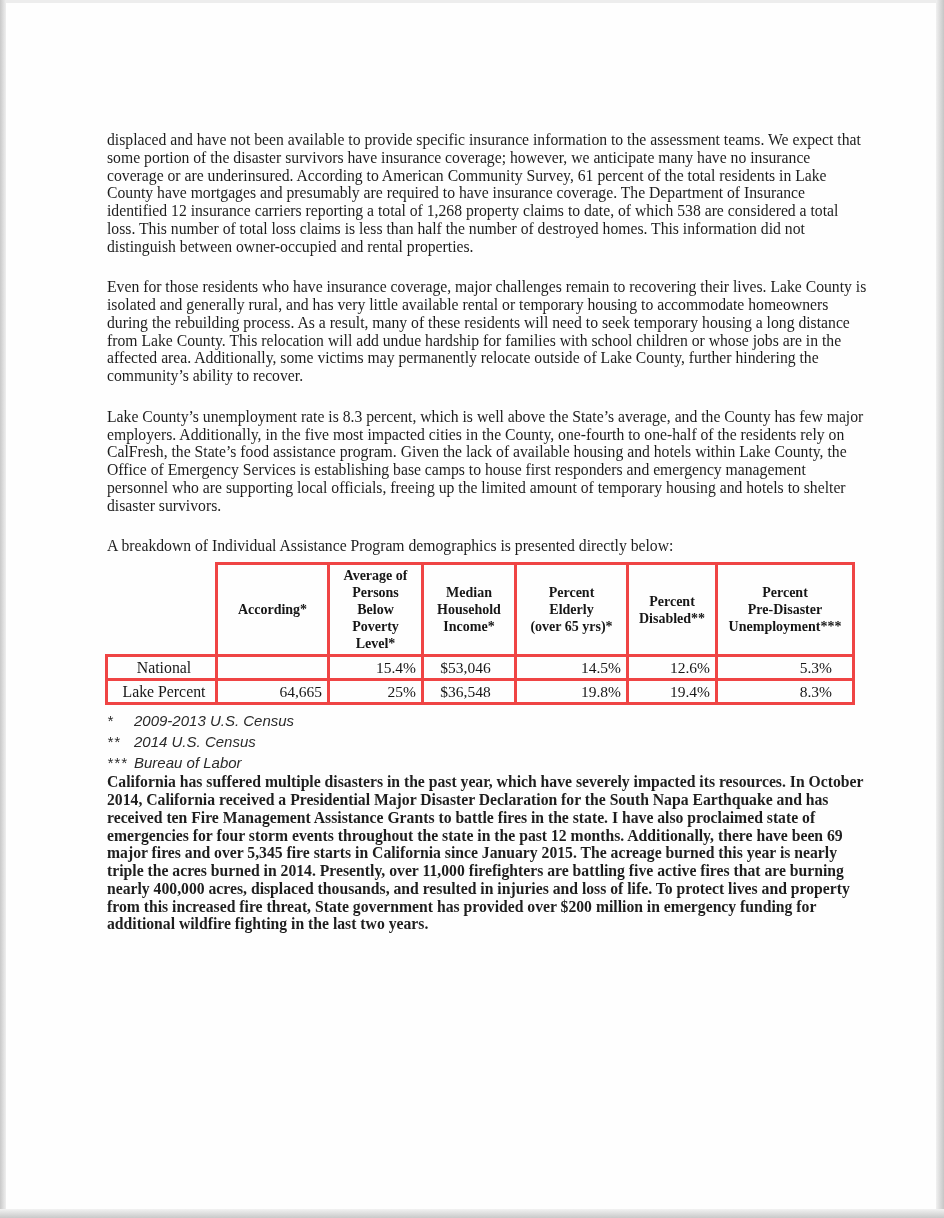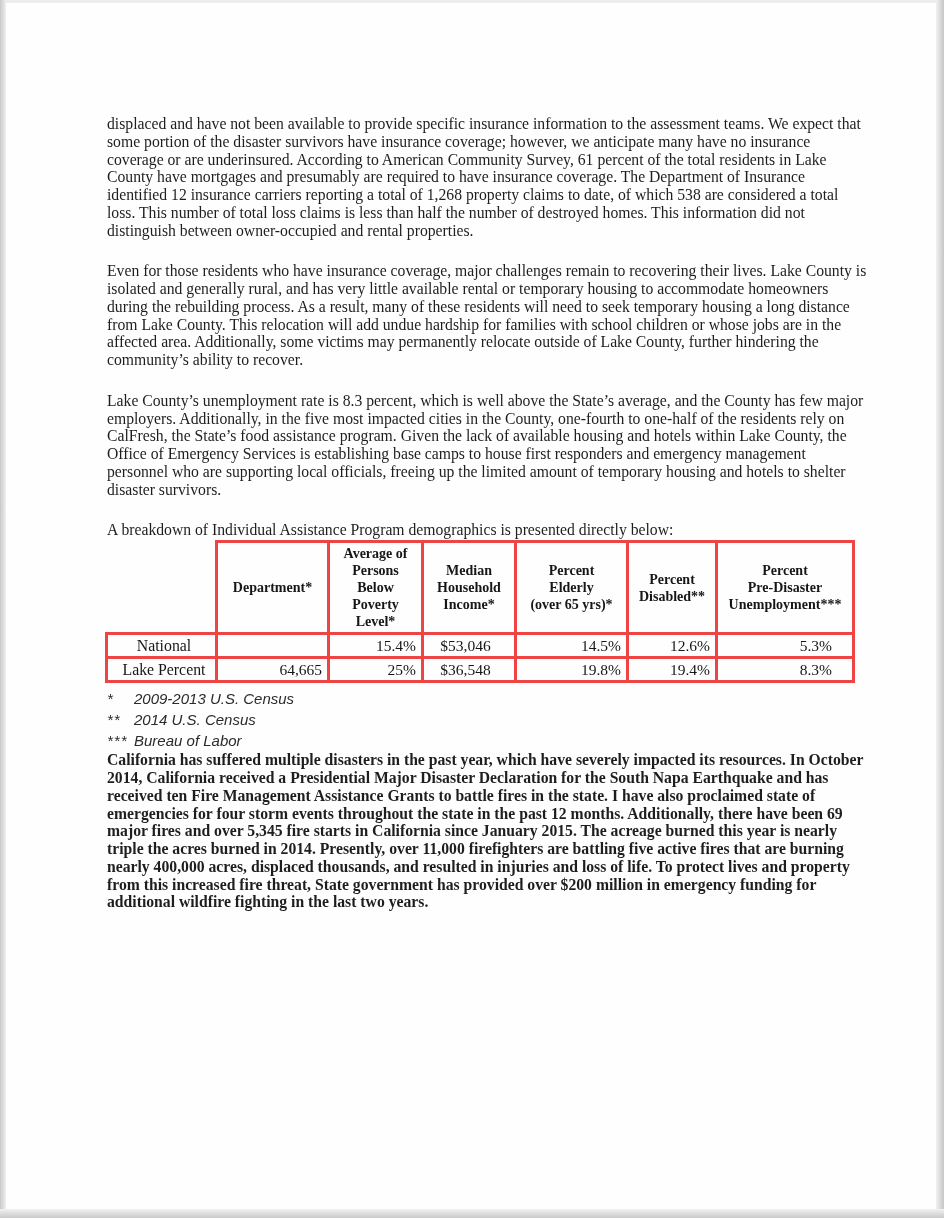--- a/index.html
+++ b/index.html
@@ -17,31 +17,31 @@
                       background: linear-gradient(to right, #c9c9c9, #efefef); }
   .scan-edge.right  { right: 0; top: 0; bottom: 0; width: 8px;
                       background: linear-gradient(to left, #c6c6c6, #f1f1f1); }
   .scan-edge.bottom { left: 0; right: 0; bottom: 0; height: 9px;
                       background: linear-gradient(to top, #c9c9c9, #f2f2f2); }
   .scan-edge.top    { left: 0; right: 0; top: 0; height: 3px; background: #ededed; }
 
   .content {
     position: absolute;
     left: 107px;
-    top: 0;
+    top: 16px;
     width: 760px;
   }
   p.body-par {
     margin: 0 0 23px 0;
     font-size: 15.7px;
     line-height: 17.75px;
     text-align: left;
   }
   p.first { margin-top: 115px; }
-  p.intro { margin-bottom: 1px; }
+  p.intro { margin-bottom: 7px; }
 
   table.demo {
     border-collapse: collapse;
     table-layout: fixed;
     margin: 0 0 0 -2px;
     font-size: 15.5px;
     color: #161616;
   }
   table.demo th, table.demo td {
     border: 3px solid #ef4444;
@@ -104,21 +104,21 @@
           <col class="col-pop">
           <col class="col-pov">
         <col class="col-inc">
           <col class="col-eld">
           <col class="col-dis">
           <col class="col-unemp">
       </colgroup>
       <thead>
         <tr>
           <th class="corner"></th>
-          <th>Department*</th>
+          <th>According*</th>
           <th>Average of
 Persons
 Below
 Poverty
 Level*</th>
           <th>Median
 Household
 Income*</th>
           <th>Percent
 Elderly

